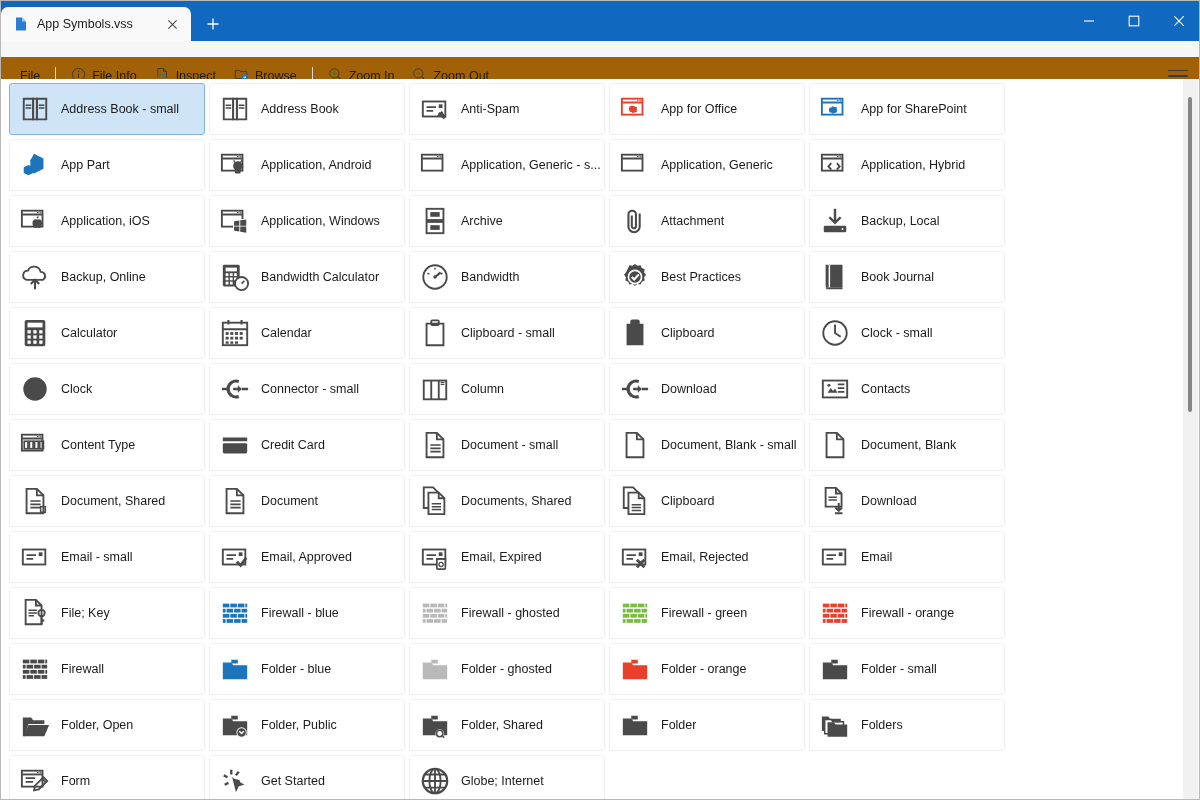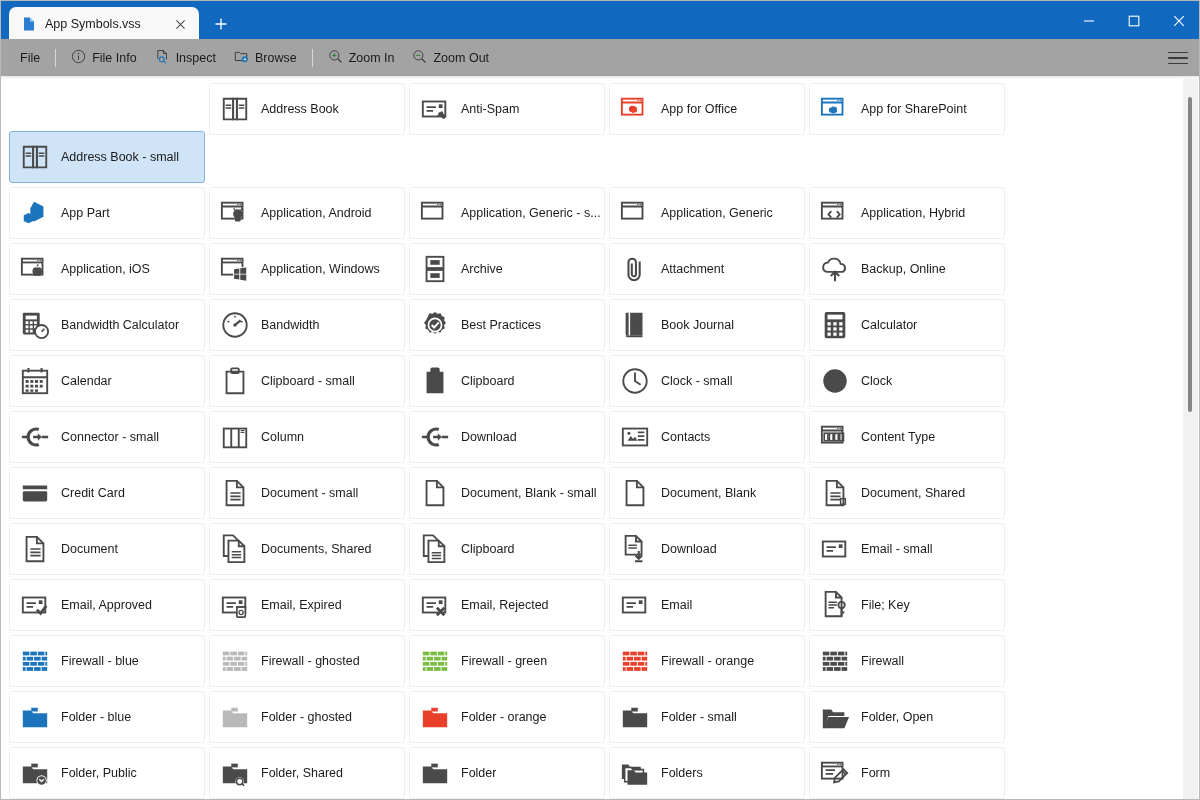--- a/index.html
+++ b/index.html
@@ -18,21 +18,21 @@
     overflow: hidden;
   }
 
   
   .titlebar {
     position: absolute; left: 0; top: 0;
     width: 1200px; height: 40px;
     background: #1068bf;
     display: flex; align-items: flex-end;
   }
-  .tabstrip { display: flex; align-items: flex-end; height: 40px; padding-left: 8px; }
+  .tabstrip { display: flex; align-items: flex-end; height: 40px; }
   .tab {
     height: 34px;
     min-width: 190px;
     background: #f9f9f9;
     border-radius: 7px 7px 0 0;
     display: flex; align-items: center;
     padding: 0 8px 0 12px;
     box-sizing: border-box;
     gap: 8px;
     position: relative;
@@ -57,23 +57,23 @@
     position: absolute; right: 0; top: 0;
     height: 40px; display: flex; align-items: center;
   }
   .wc {
     width: 45px; height: 40px;
     display: flex; align-items: center; justify-content: center;
   }
 
   
   .toolbar {
-    position: absolute; left: 0; top: 38px;
+    position: absolute; left: 0; top: 56px;
     width: 1200px; height: 38px;
-    background: #a3a3a3;
+    background: #a16207;
     border-bottom: 1px solid #e6e6e6;
     display: flex; align-items: center;
     box-sizing: border-box;
     padding-left: 10px;
   }
   .tbitem {
     display: flex; align-items: center; gap: 6px;
     height: 28px; padding: 0 9px;
     border-radius: 4px;
     font-size: 12.5px; color: #1b1b1b;
@@ -112,21 +112,20 @@
     border-radius: 3px;
     background: #ffffff;
     display: flex; align-items: center;
     padding-left: 10px;
     gap: 11px;
     overflow: hidden;
   }
   .cell.selected {
     background: #cfe4f7;
     border: 1px solid #7fb3e0;
-    margin-top: 48px;
   }
   .cell .ic {
     width: 30px; height: 30px; flex: 0 0 30px;
     display: flex; align-items: center; justify-content: center;
   }
   .cell .lbl {
     font-size: 12.5px; color: #1b1b1b;
     white-space: nowrap; overflow: hidden; text-overflow: ellipsis;
   }
 
@@ -421,20 +420,30 @@
           <span class="ic">
             <svg viewBox="0 0 32 32" width="30" height="30">
               <path d="M21 8v14a6 6 0 0 1-12 0V9a4 4 0 0 1 8 0v12.5a2.2 2.2 0 0 1-4.4 0V10" fill="none" stroke="#4a4a4a" stroke-width="2.2"></path>
             </svg>
           </span>
           <span class="lbl">Attachment</span>
         </div>
         <div class="cell">
           <span class="ic">
             <svg viewBox="0 0 32 32" width="30" height="30">
+              <path d="M16 3v13M10 12l6 6 6-6" stroke="#4a4a4a" stroke-width="2.6" fill="none"></path>
+              <rect x="4" y="21" width="24" height="7" rx="1.4" fill="#4a4a4a"></rect>
+              <circle cx="24" cy="24.5" r="1" fill="#fff"></circle>
+            </svg>
+          </span>
+          <span class="lbl">Backup, Local</span>
+        </div>
+        <div class="cell">
+          <span class="ic">
+            <svg viewBox="0 0 32 32" width="30" height="30">
               <path d="M7 19a5 5 0 0 1 1.4-9.8A7.2 7.2 0 0 1 22 10.5a4.6 4.6 0 0 1 2.6 8.5z" fill="none" stroke="#4a4a4a" stroke-width="2"></path>
               <path d="M16 29V19M11.5 23.5L16 19l4.5 4.5" stroke="#4a4a4a" stroke-width="2.2" fill="none"></path>
             </svg>
           </span>
           <span class="lbl">Backup, Online</span>
         </div>
         <div class="cell">
           <span class="ic">
             <svg viewBox="0 0 32 32" width="30" height="30">
               <rect x="3" y="3" width="18" height="23" rx="1.5" fill="#4a4a4a"></rect>

